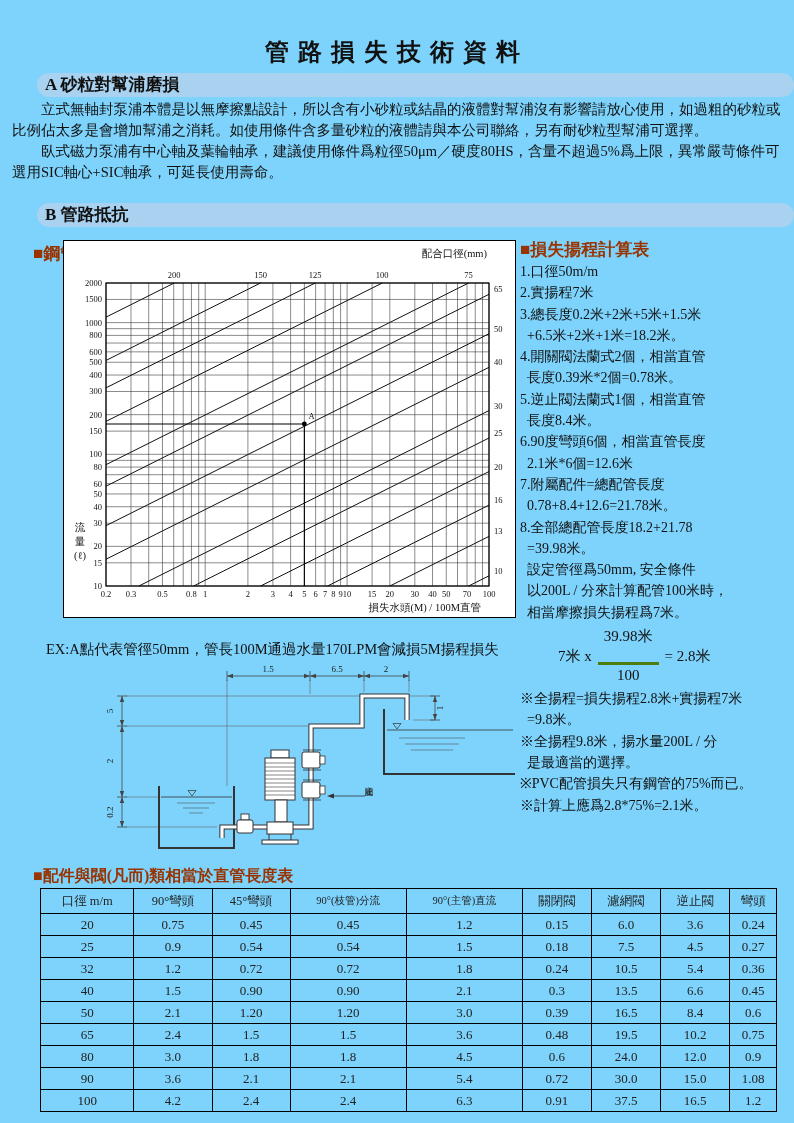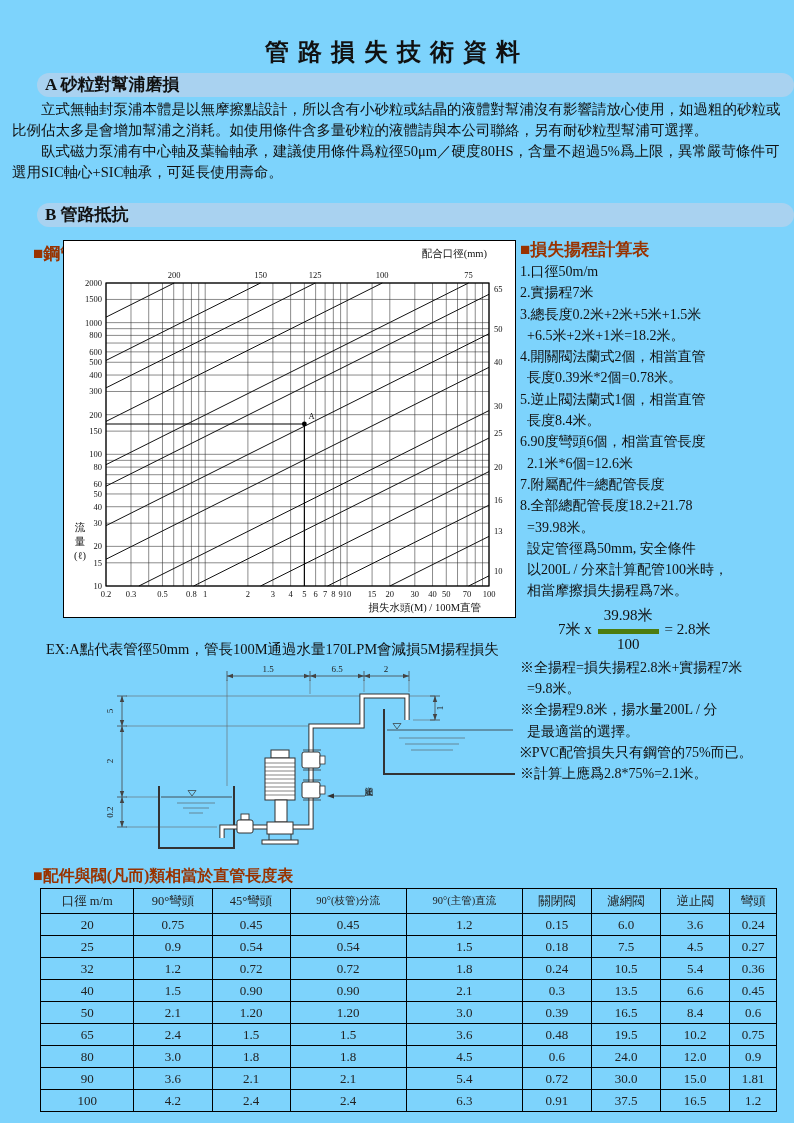--- a/index.html
+++ b/index.html
@@ -16,21 +16,21 @@
   .red-heading{color:#993300;font-size:17px;font-weight:bold;}
   #chart-heading{top:242px;left:33px;}
   #chart-box{top:240px;left:63px;width:453px;height:378px;border:1px solid #000;box-sizing:border-box;background:#fff;}
   .tick{font-size:8.5px;font-family:"Liberation Serif",serif;fill:#111;}
   .axis-title{font-size:10.5px;font-family:"Liberation Serif",serif;fill:#111;}
   #calc-col{top:226px;left:520px;width:272px;margin-top:12px;}
   #calc-heading{font-size:17px;}
   .calc-line{font-size:14px;line-height:21.3px;white-space:pre-wrap;}
   #calc-formula{display:flex;align-items:center;font-size:15px;margin:4px 0 4px 38px;line-height:1.2;}
   #calc-formula .frac{display:inline-block;text-align:center;margin:0 6px;}
-  #calc-formula .num{border-bottom:5px solid #4d7c0f;padding:0 6px 5px 6px;display:block;}
+  #calc-formula .num{border-bottom:3px solid #4d7c0f;padding:0 6px 17px 6px;display:block;}
   #calc-formula .den{display:block;padding-top:1px;}
   #example-line{top:640px;left:46px;font-size:14.5px;}
   #diagram-wrap{top:664px;left:97px;width:420px;height:198px;}
   #valve-callout-label{top:780px;left:362px;writing-mode:vertical-rl;font-size:8px;letter-spacing:1px;color:#222;}
   #table-heading{top:866px;left:33px;font-size:16px;}
   #fittings{top:888px;left:40px;width:737px;border-collapse:collapse;font-size:13px;}
   #fittings th,#fittings td{border:1.6px solid #000;text-align:center;padding:0;height:21px;font-weight:normal;color:#222;}
   #fittings th{font-size:12.5px;white-space:nowrap;height:24px;}
   #fittings th:nth-child(4),#fittings th:nth-child(5){font-size:10.5px;}
   .dim-label{font-size:9px;font-family:"Liberation Serif",serif;fill:#222;}
@@ -194,20 +194,21 @@
         <div class="calc-line">2.實揚程7米</div>
         <div class="calc-line">3.總長度0.2米+2米+5米+1.5米</div>
         <div class="calc-line">  +6.5米+2米+1米=18.2米。</div>
         <div class="calc-line">4.開關閥法蘭式2個，相當直管</div>
         <div class="calc-line">  長度0.39米*2個=0.78米。</div>
         <div class="calc-line">5.逆止閥法蘭式1個，相當直管</div>
         <div class="calc-line">  長度8.4米。</div>
         <div class="calc-line">6.90度彎頭6個，相當直管長度</div>
         <div class="calc-line">  2.1米*6個=12.6米</div>
         <div class="calc-line">7.附屬配件=總配管長度</div>
+        <div class="calc-line">  0.78+8.4+12.6=21.78米。</div>
         <div class="calc-line">8.全部總配管長度18.2+21.78</div>
         <div class="calc-line">  =39.98米。</div>
         <div class="calc-line">  設定管徑爲50mm, 安全條件</div>
         <div class="calc-line">  以200L / 分來計算配管100米時，</div>
         <div class="calc-line">  相當摩擦損失揚程爲7米。</div>
       </div>
     <div id="calc-formula">
       <span>7米 x</span>
       <span class="frac">
         <span class="num">39.98米</span>
@@ -451,21 +452,21 @@
         </tr>
         <tr>
           <td>90</td>
           <td>3.6</td>
           <td>2.1</td>
           <td>2.1</td>
           <td>5.4</td>
           <td>0.72</td>
           <td>30.0</td>
           <td>15.0</td>
-          <td>1.81</td>
+          <td>1.08</td>
         </tr>
         <tr>
           <td>100</td>
           <td>4.2</td>
           <td>2.4</td>
           <td>2.4</td>
           <td>6.3</td>
           <td>0.91</td>
           <td>37.5</td>
           <td>16.5</td>

